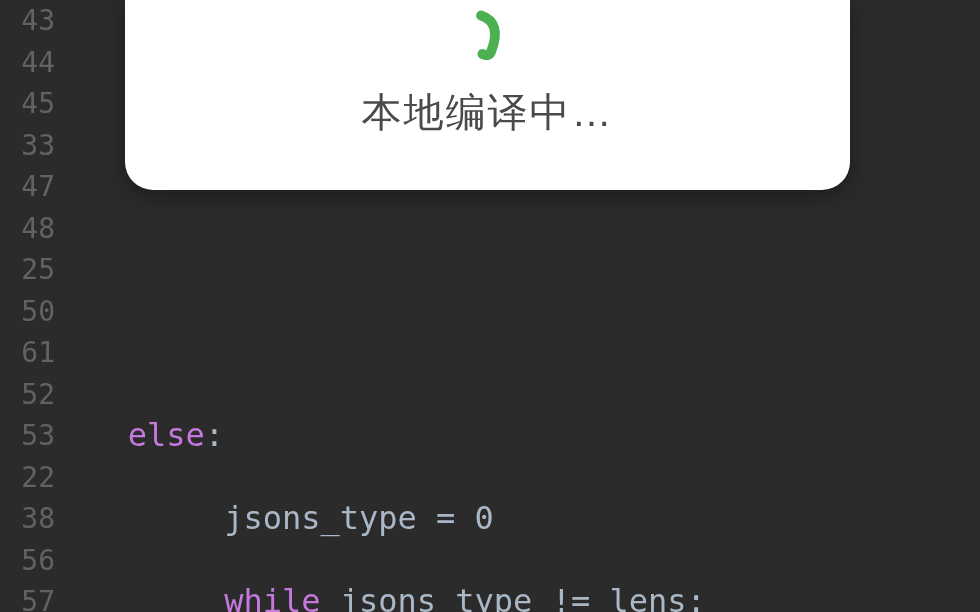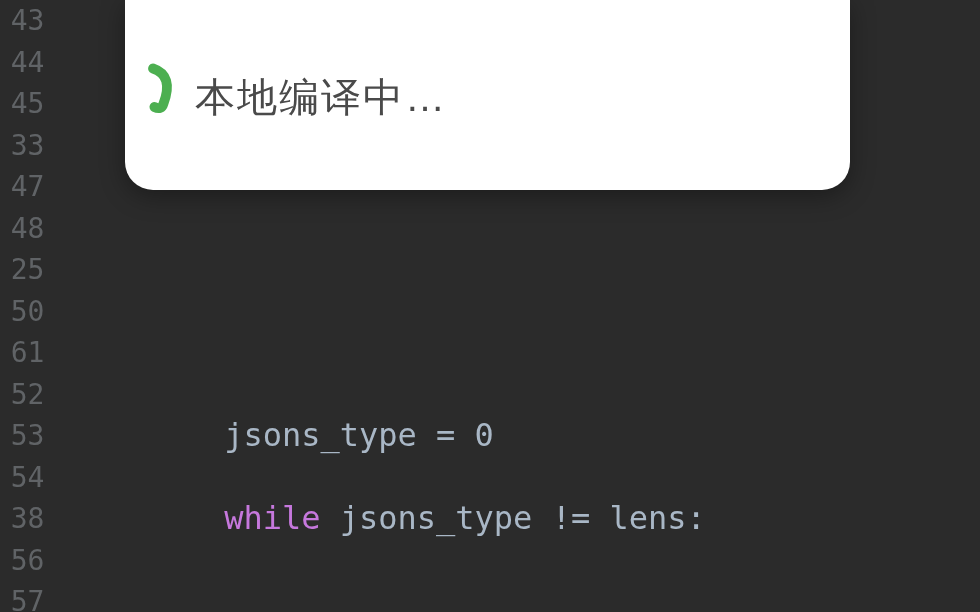--- a/index.html
+++ b/index.html
@@ -26,42 +26,41 @@
       background: #2b2b2b;
       color: #606366;
       text-align: right;
       padding-right: 15px;
       line-height: 41.5px;
       font-size: 28px;
       user-select: none;
     }
     .gutter .ln {
       height: 41.5px;
-      text-align: center;
     }
     .code {
       flex: 1;
       line-height: 41.5px;
       white-space: pre;
       color: #a9b7c6;
       overflow: hidden;
     }
     .kw-pink { color: #c678dd; }
     
     .modal {
       position: absolute;
       top: 0;
       left: 125px;
       width: 725px;
       height: 190px;
       background: #ffffff;
       border-radius: 0 0 28px 28px;
       box-shadow: 0 6px 24px rgba(0,0,0,0.35);
       display: flex;
-      flex-direction: row;
+      flex-direction: column;
       align-items: center;
       justify-content: flex-start;
       padding-top: 5px;
     }
     .modal .checkmark {
       width: 70px;
       height: 70px;
       position: relative;
       margin-bottom: 10px;
     }
@@ -86,31 +85,32 @@
     <div class="ln">44</div>
     <div class="ln">45</div>
     <div class="ln">33</div>
     <div class="ln">47</div>
     <div class="ln">48</div>
     <div class="ln">25</div>
     <div class="ln">50</div>
     <div class="ln">61</div>
     <div class="ln">52</div>
     <div class="ln">53</div>
-    <div class="ln">54</div>
+    <div class="ln">22</div>
     <div class="ln">38</div>
     <div class="ln">56</div>
     <div class="ln">57</div>
   </div>
   <div class="code">
 <div>                                                   </div>
 <div>                                                  </div>
 <div>                                                  </div>
 <div><span></span></div>
 <div>                                                  </div>
+<div>   <span class="kw-pink">else</span><span>:</span></div>
 <div><span>        </span><span>jsons_type = </span><span>0</span></div>
 <div><span>        </span><span class="kw-pink">while</span><span> jsons_type != lens:</span></div>
 
 
 
 
 
 
 
   </div>

